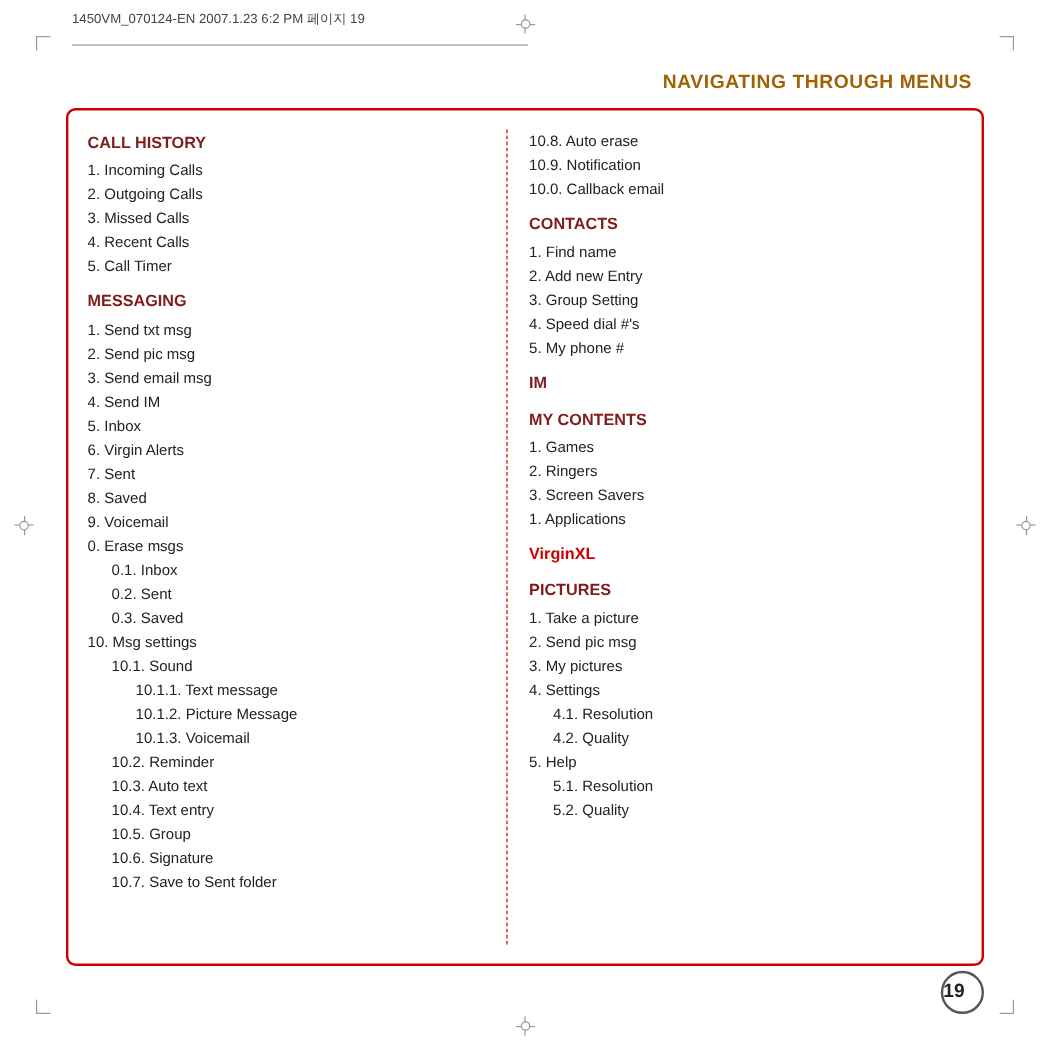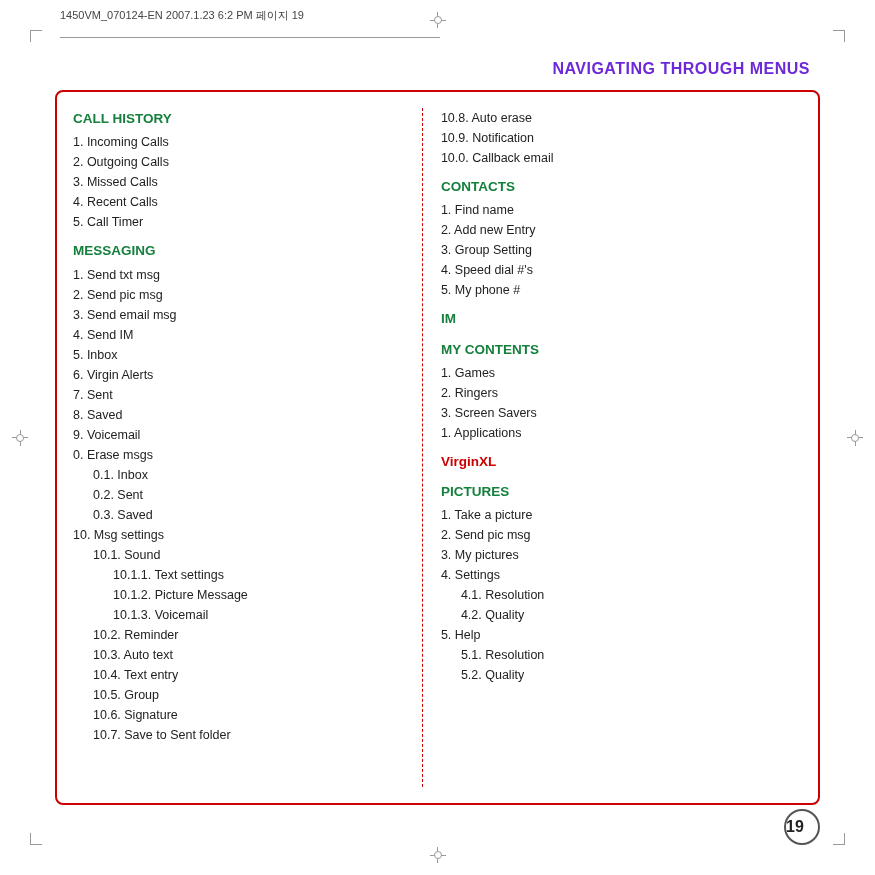--- a/index.html
+++ b/index.html
@@ -77,21 +77,21 @@
     .reg-mark.left-middle { left: 12px; top: 50%; transform: translateY(-50%); }
     .reg-mark.right-middle { right: 12px; top: 50%; transform: translateY(-50%); }
 
     
     .page-title {
       position: absolute;
       top: 60px;
       right: 65px;
       font-size: 16px;
       font-weight: 900;
-      color: #6d28d9;
+      color: #a16207;
       letter-spacing: 0.5px;
       text-transform: uppercase;
     }
 
     
     .content-box {
       position: absolute;
       top: 90px;
       left: 55px;
       right: 55px;
@@ -114,21 +114,21 @@
 
     
     .right-col {
       flex: 0 0 52%;
       padding-left: 18px;
       font-size: 12.5px;
       line-height: 1.65;
     }
 
     .section-heading {
-      color: #15803d;
+      color: #7f1d1d;
       font-weight: 900;
       font-size: 13.5px;
       margin-top: 8px;
       margin-bottom: 2px;
       display: block;
     }
     .section-heading.first {
       margin-top: 0;
     }
 
@@ -215,21 +215,21 @@
       <li>6. Virgin Alerts</li>
       <li>7. Sent</li>
       <li>8. Saved</li>
       <li>9. Voicemail</li>
       <li>0. Erase msgs</li>
       <li class="indent1">0.1. Inbox</li>
       <li class="indent1">0.2. Sent</li>
       <li class="indent1">0.3. Saved</li>
       <li>10. Msg settings</li>
       <li class="indent1">10.1. Sound</li>
-      <li class="indent2">10.1.1. Text settings</li>
+      <li class="indent2">10.1.1. Text message</li>
       <li class="indent2">10.1.2. Picture Message</li>
       <li class="indent2">10.1.3. Voicemail</li>
       <li class="indent1">10.2. Reminder</li>
       <li class="indent1">10.3. Auto text</li>
       <li class="indent1">10.4. Text entry</li>
       <li class="indent1">10.5. Group</li>
       <li class="indent1">10.6. Signature</li>
       <li class="indent1">10.7. Save to Sent folder</li>
     </ul>
   </div>

